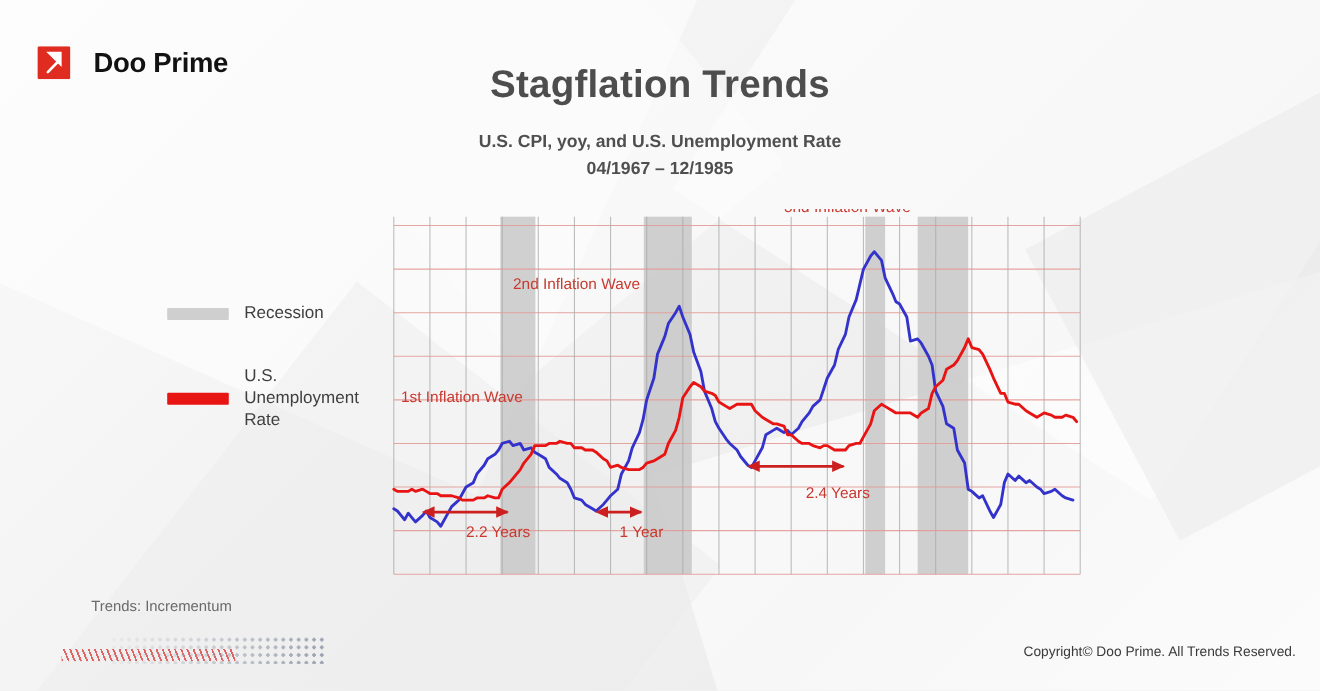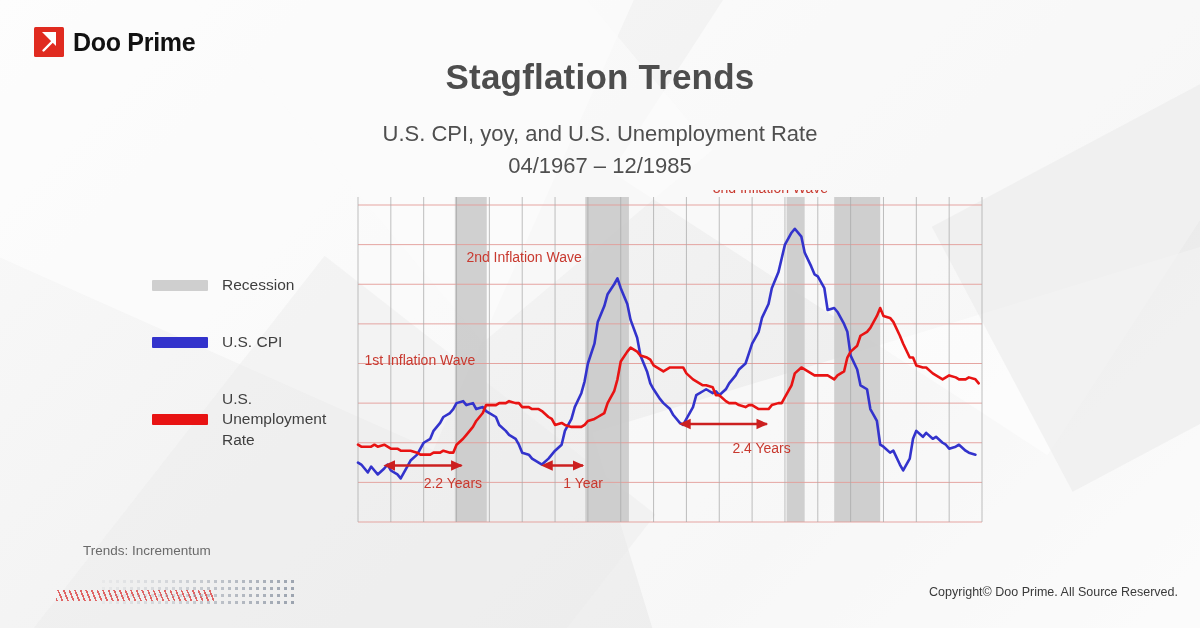--- a/index.html
+++ b/index.html
@@ -16,30 +16,30 @@
     background:linear-gradient(135deg,#fafafa 0%,#f3f3f3 40%,#eeeeee 72%,#f6f6f6 100%);}
   .facet{position:absolute;background:#ffffff;opacity:.55;}
   .f1{width:760px;height:560px;left:-180px;top:-240px;transform:rotate(24deg);}
   .f2{width:520px;height:700px;left:760px;top:-330px;transform:rotate(33deg);}
   .f3{width:640px;height:420px;left:640px;top:330px;transform:rotate(-17deg);}
   .f4{width:420px;height:520px;left:120px;top:330px;transform:rotate(38deg);background:#ececec;opacity:.45;}
   .f5{width:380px;height:300px;left:980px;top:120px;transform:rotate(-28deg);background:#e7e7e7;opacity:.45;}
   .f6{width:300px;height:460px;left:300px;top:-160px;transform:rotate(-40deg);background:#fbfbfb;opacity:.6;}
 
   
-  .logo{position:absolute;left:34px;top:27px;display:flex;align-items:center;gap:9px;}
+  .logo{position:absolute;left:34px;top:42px;display:flex;align-items:center;gap:21px;}
   .logo-mark{width:30px;height:30px;position:relative;}
   .logo-word{font-size:25px;font-weight:700;color:#121212;letter-spacing:-.3px;position:relative;
     font-family:"Liberation Sans","DejaVu Sans",sans-serif;}
 
   
   .title{position:absolute;left:0;right:0;top:57px;text-align:center;
     font-size:35px;font-weight:700;color:#4d4d4d;letter-spacing:.2px;}
   .subtitle{position:absolute;left:0;right:0;top:118px;text-align:center;
-    font-size:22px;font-weight:400;color:#4f4f4f;line-height:1.47;}
+    font-size:16px;font-weight:700;color:#4f4f4f;line-height:1.47;}
 
   
   .legend{position:absolute;left:152px;top:275px;width:200px;}
   .lg-row{display:flex;align-items:center;margin-bottom:37px;}
   .lg-swatch{width:56px;height:11px;flex:none;margin-right:14px;border-radius:1px;}
   .lg-label{font-size:15.5px;color:#3f3f3f;line-height:1.3;}
   .lg-row.tall{margin-bottom:0;align-items:center;}
 
   
   .source{position:absolute;left:83px;top:543px;font-size:13.5px;color:#6a6a6a;}
@@ -87,24 +87,20 @@
   <div class="title">Stagflation Trends</div>
   <div class="subtitle">
     <div>U.S. CPI, yoy, and U.S. Unemployment Rate</div>
     <div>04/1967 – 12/1985</div>
   </div>
 
   <div class="legend">
     <div class="lg-row">
       <span class="lg-swatch" style="background:#CFCFCF"></span>
       <span class="lg-label">Recession</span>
-    </div>
-    <div class="lg-row">
-      <span class="lg-swatch" style="background:#3333CC"></span>
-      <span class="lg-label">U.S. CPI</span>
     </div>
     <div class="lg-row tall">
       <span class="lg-swatch" style="background:#E81313"></span>
       <span class="lg-label" style="max-width:112px">U.S. Unemployment Rate</span>
     </div>
   </div>
 
   <div class="chart">
     <svg id="plot" width="648" height="350" viewBox="0 0 648 350">
         <rect x="106.88421052631729" y="7" width="31.85684210526405" height="325" fill="#C8C8C8" opacity="0.85"></rect>
@@ -179,15 +175,15 @@
         <text x="215.26315789473685" y="298.31875" class="anno">1 Year</text>
         <text x="384.400000000003" y="262.65625" class="anno">2.4 Years</text>
       </svg>
   </div>
 
   <div class="source">Trends: Incrementum</div>
   <div class="deco">
     <div class="deco-stripes"></div>
     <div class="deco-dots"></div>
   </div>
-  <div class="copyright">Copyright© Doo Prime. All Source Reserved.</div>
+  <div class="copyright">Copyright© Doo Prime. All Trends Reserved.</div>
 
 </div>
 
 </body></html>

